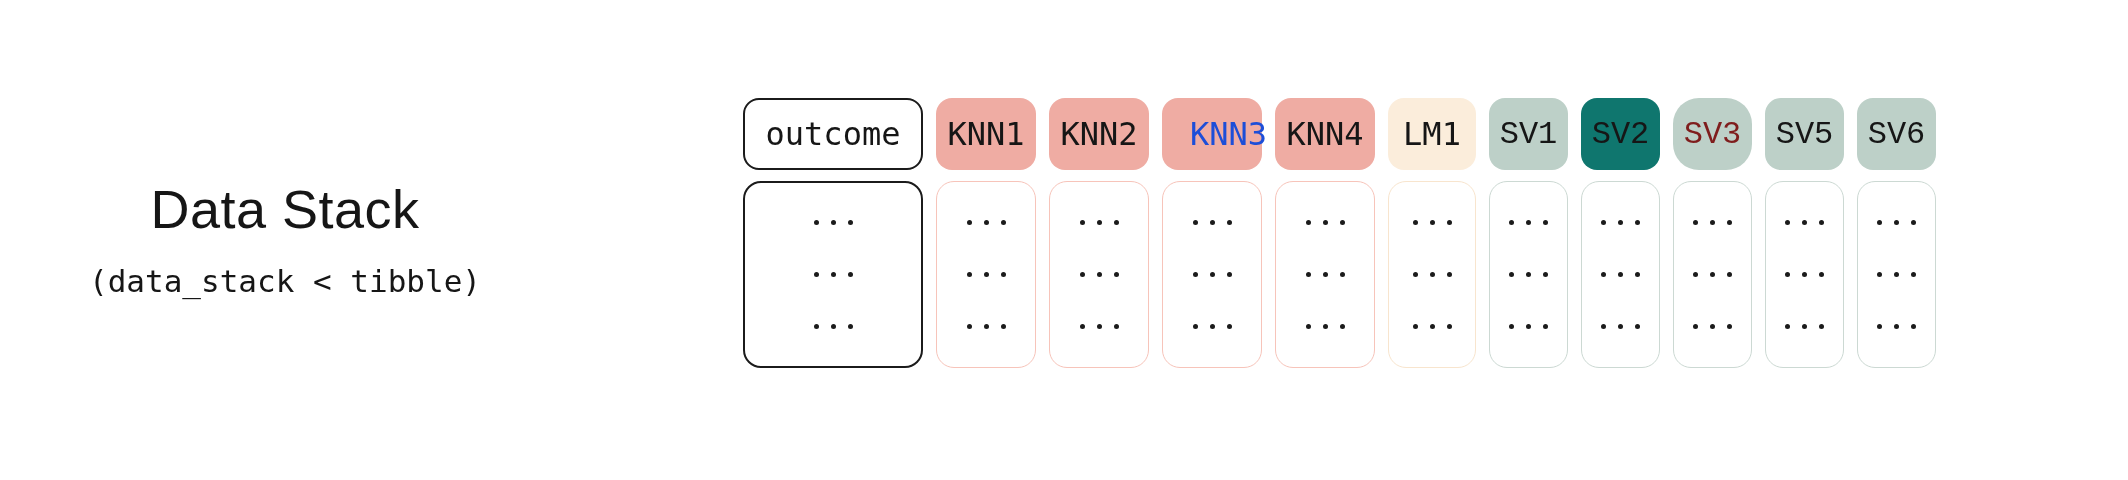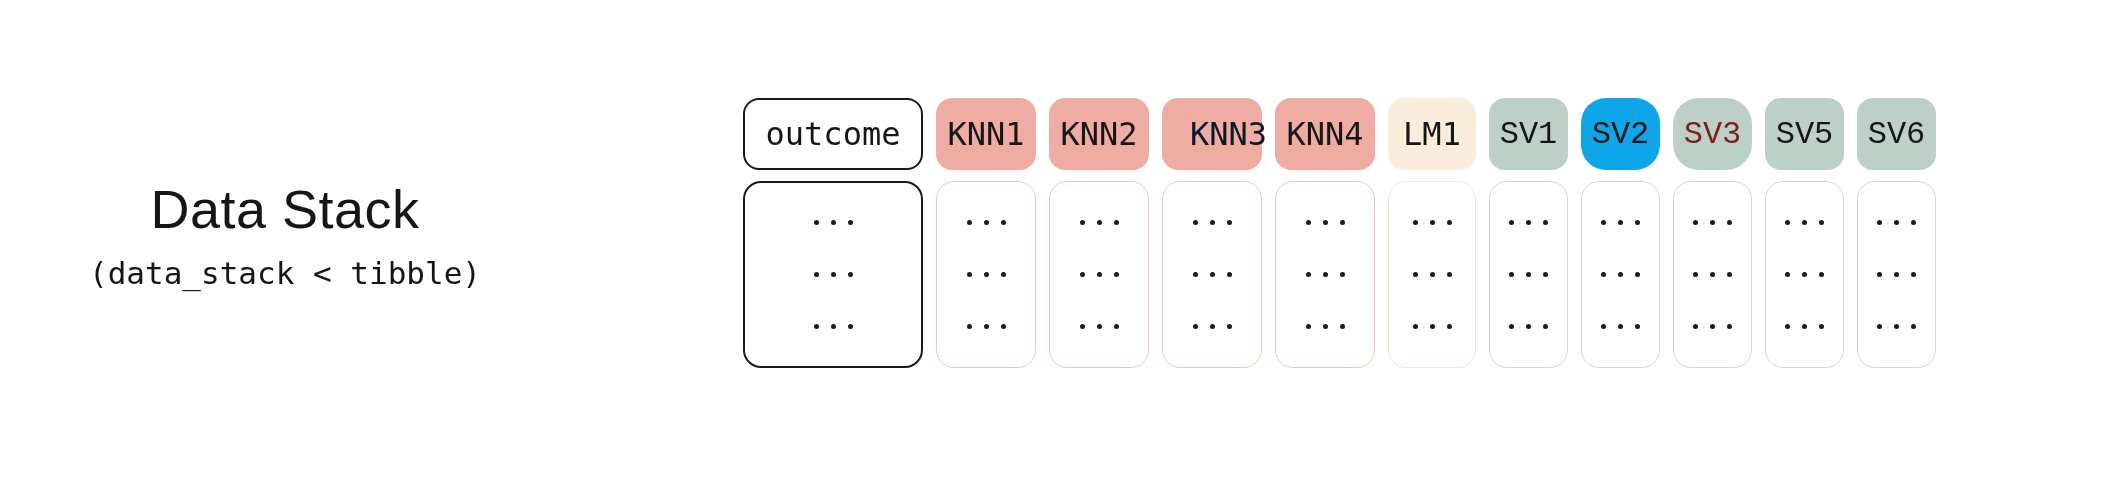--- a/index.html
+++ b/index.html
@@ -28,21 +28,21 @@
   .left-label .title {
     font-family: Liberation Sans, sans-serif;
     font-size: 54px;
     font-weight: 400;
     line-height: 1.1;
     letter-spacing: 0.5px;
   }
   .left-label .subtitle {
     font-family: "DejaVu Sans Mono", monospace;
     font-size: 31px;
-    margin-top: 16px;
+    margin-top: 24px;
     white-space: nowrap;
     text-align: center;
   }
 
   
   .stack-table {
     position: absolute;
     left: 743px;
     top: 98px;
     display: flex;
@@ -156,21 +156,21 @@
             <span class="dot" style="background: rgb(27, 27, 27);"></span>
           </div>
           <div class="dotrow">
             <span class="dot" style="background: rgb(27, 27, 27);"></span>
             <span class="dot" style="background: rgb(27, 27, 27);"></span>
             <span class="dot" style="background: rgb(27, 27, 27);"></span>
           </div>
         </div>
       </div>
       <div class="col col-knn">
-        <div class="hdr" style="background: rgb(239, 172, 163); color: #0f172a; padding-left: 33px;">KNN3</div>
+        <div class="hdr" style="background: rgb(239, 172, 163); color: #1d4ed8; padding-left: 33px;">KNN3</div>
         <div class="body" style="border-color: rgb(247, 196, 186);">
           <div class="dotrow">
             <span class="dot" style="background: rgb(27, 27, 27);"></span>
             <span class="dot" style="background: rgb(27, 27, 27);"></span>
             <span class="dot" style="background: rgb(27, 27, 27);"></span>
           </div>
           <div class="dotrow">
             <span class="dot" style="background: rgb(27, 27, 27);"></span>
             <span class="dot" style="background: rgb(27, 27, 27);"></span>
             <span class="dot" style="background: rgb(27, 27, 27);"></span>
@@ -236,21 +236,21 @@
             <span class="dot" style="background: rgb(27, 27, 27);"></span>
           </div>
           <div class="dotrow">
             <span class="dot" style="background: rgb(27, 27, 27);"></span>
             <span class="dot" style="background: rgb(27, 27, 27);"></span>
             <span class="dot" style="background: rgb(27, 27, 27);"></span>
           </div>
         </div>
       </div>
       <div class="col col-sv">
-        <div class="hdr" style="background: #0ea5e9; color: rgb(22, 22, 22); border-radius: 25px;">SV2</div>
+        <div class="hdr" style="background: #0f766e; color: rgb(22, 22, 22);">SV2</div>
         <div class="body" style="border-color: rgb(204, 217, 211);">
           <div class="dotrow">
             <span class="dot" style="background: rgb(27, 27, 27);"></span>
             <span class="dot" style="background: rgb(27, 27, 27);"></span>
             <span class="dot" style="background: rgb(27, 27, 27);"></span>
           </div>
           <div class="dotrow">
             <span class="dot" style="background: rgb(27, 27, 27);"></span>
             <span class="dot" style="background: rgb(27, 27, 27);"></span>
             <span class="dot" style="background: rgb(27, 27, 27);"></span>

